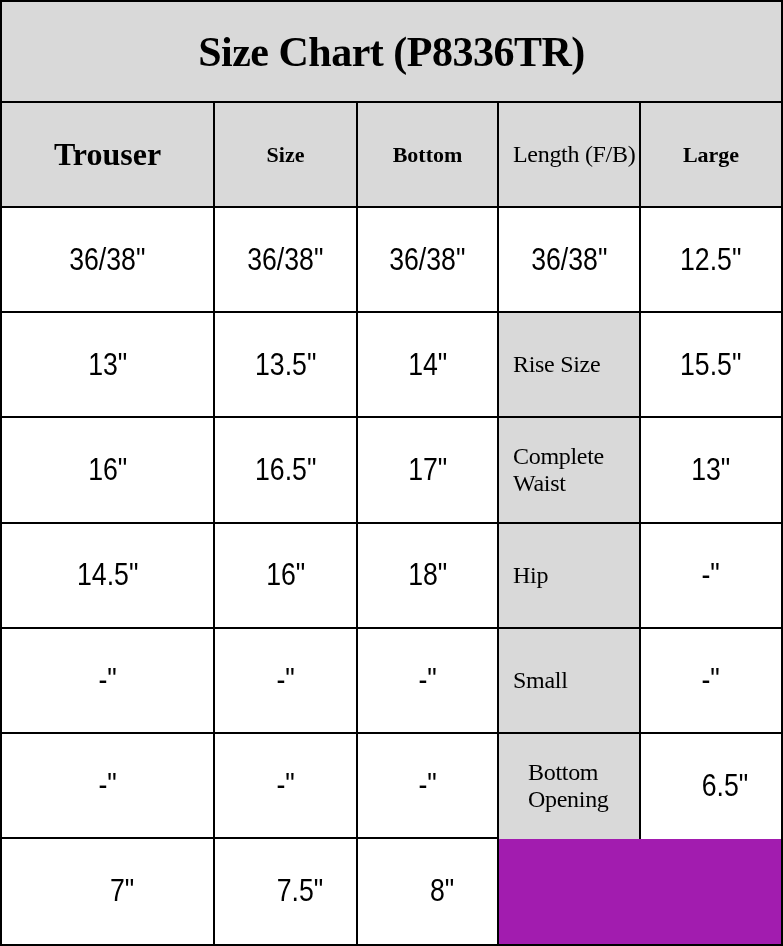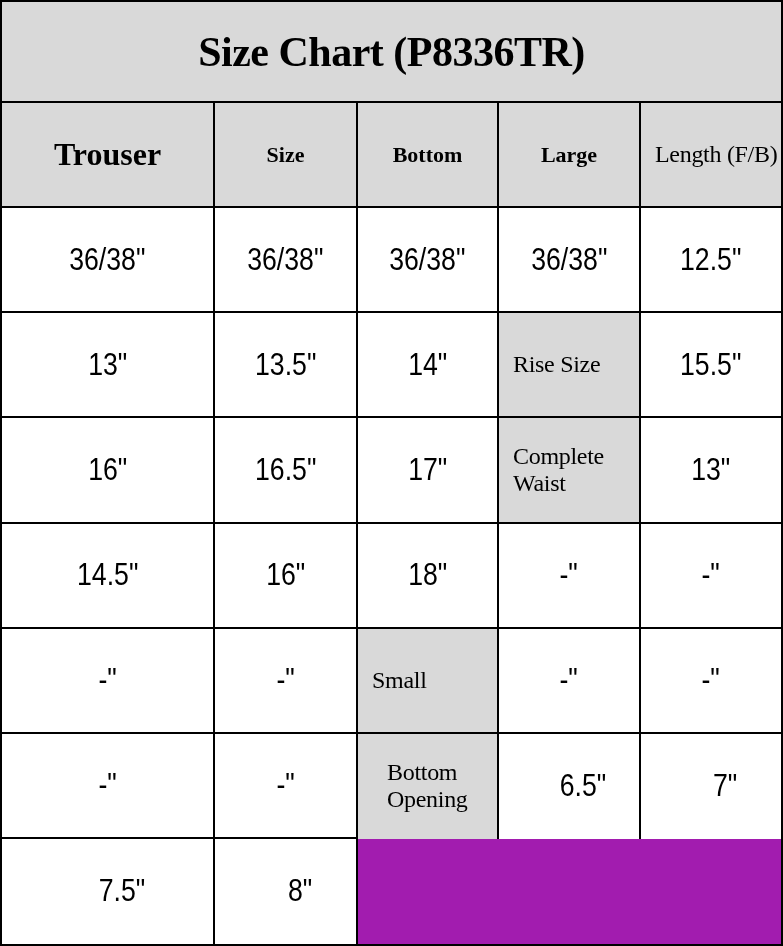--- a/index.html
+++ b/index.html
@@ -70,23 +70,23 @@
 
 <div class="sheet">
 
   <div class="title-row">Size Chart (P8336TR)</div>
 
   <div class="grid">
 
     <div class="cell corner">Trouser</div>
     <div class="cell colhead">Size</div>
     <div class="cell colhead">Bottom</div>
+    <div class="cell rowlabel">Length (F/B)</div>
+
     <div class="cell colhead">Large</div>
-
-    <div class="cell rowlabel">Length (F/B)</div>
     <div class="cell val">
         <span class="narrow">36/38"</span>
       </div>
     <div class="cell val">
         <span class="narrow">36/38"</span>
       </div>
     <div class="cell val">
         <span class="narrow">36/38"</span>
       </div>
     <div class="cell val">
@@ -127,20 +127,21 @@
     <div class="cell val">
         <span class="narrow">14.5"</span>
       </div>
     <div class="cell val">
         <span class="narrow">16"</span>
       </div>
     <div class="cell val">
         <span class="narrow">18"</span>
       </div>
 
+    <div class="cell rowlabel">Hip</div>
     <div class="cell val">
         <span class="narrow">-"</span>
       </div>
     <div class="cell val">
         <span class="narrow">-"</span>
       </div>
     <div class="cell val">
         <span class="narrow">-"</span>
       </div>
     <div class="cell val">

